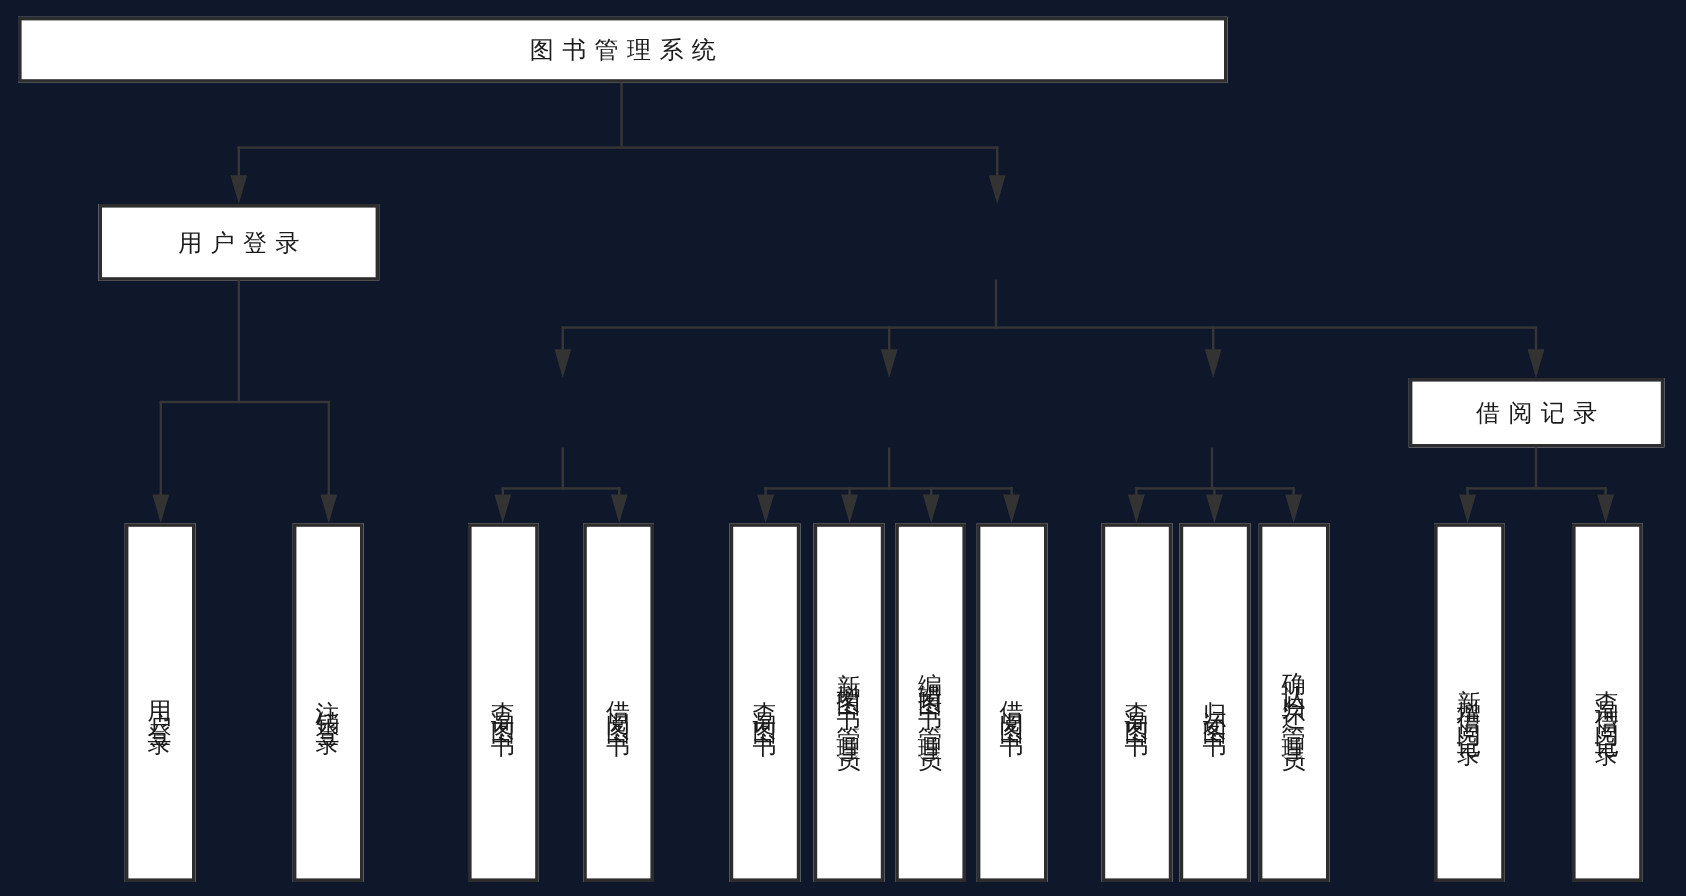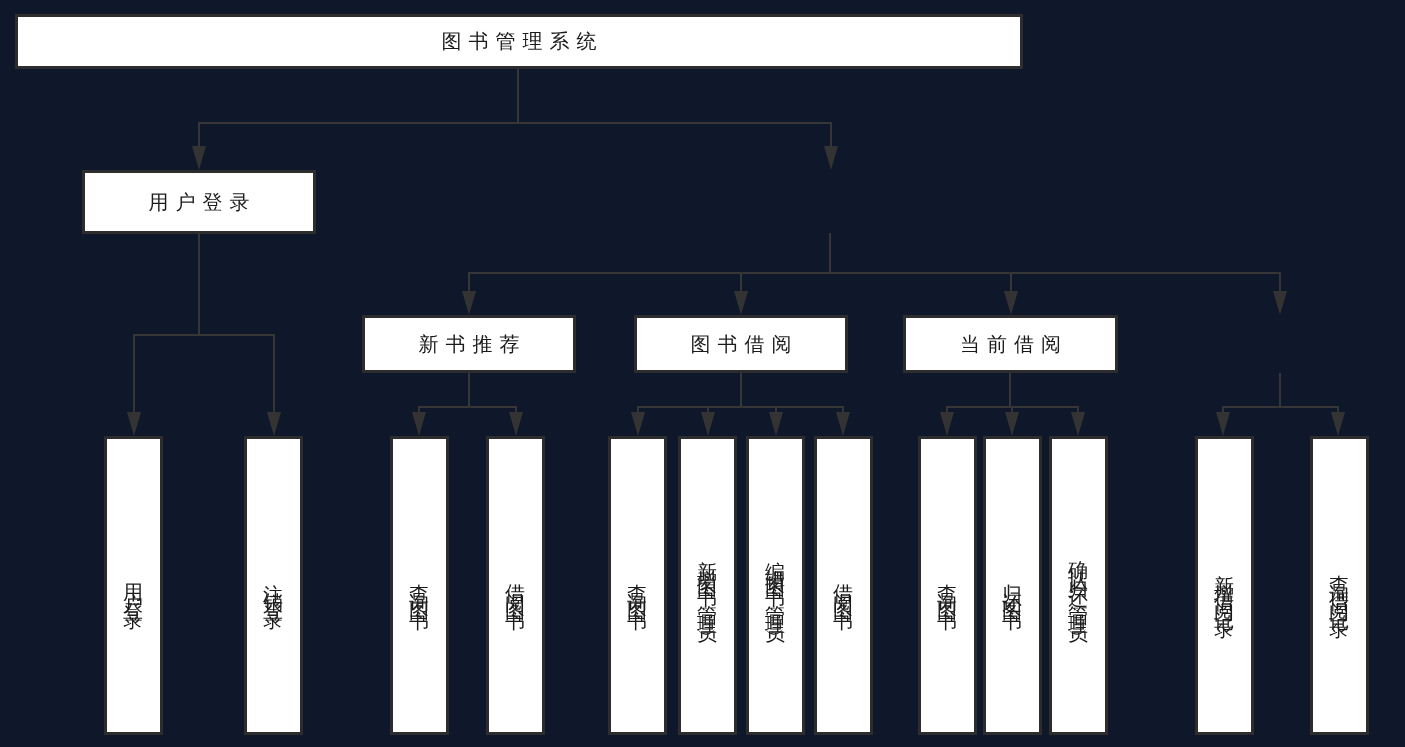--- a/index.html
+++ b/index.html
@@ -31,23 +31,21 @@
 </style>
 </head>
 <body>
 
 <div class="stage">
 
   <div class="box hbox" style="left:15px;top:14px;width:1008px;height:55px">图书管理系统</div>
 
   <div class="box hbox" style="left:82px;top:170px;width:234px;height:64px">用户登录</div>
 
-  <div class="box hbox" style="left:362px;top:315px;width:214px;height:58px">新书推荐</div>
-  <div class="box hbox" style="left:634px;top:315px;width:214px;height:58px">图书借阅</div>
-  <div class="box hbox" style="left:903px;top:315px;width:215px;height:58px">当前借阅</div>
+  <div class="box hbox" style="left:1174px;top:315px;width:213px;height:58px">借阅记录</div>
 
   <div class="box vbox" style="left:104px;top:436px;width:59px;height:299px">
     <span class="vtext">用户登录</span>
     </div>
   <div class="box vbox" style="left:244px;top:436px;width:59px;height:299px">
     <span class="vtext">注销登录</span>
     </div>
 
   <div class="box vbox" style="left:390px;top:436px;width:59px;height:299px">
     <span class="vtext">查询图书</span>

